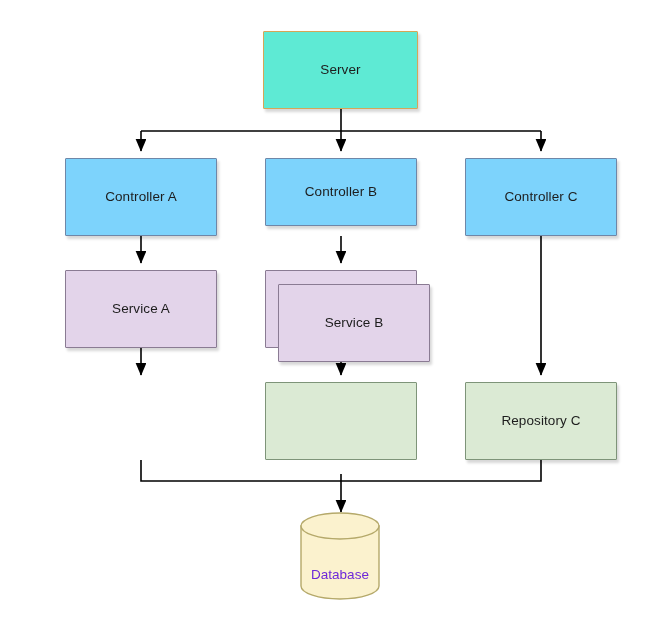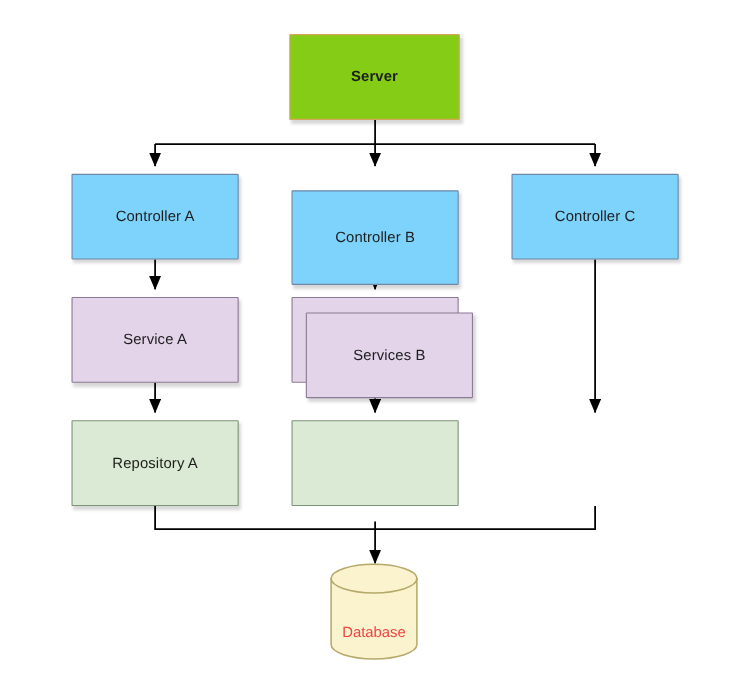--- a/index.html
+++ b/index.html
@@ -38,23 +38,22 @@
   }
   .node-label {
     pointer-events: none;
     line-height: 1.2;
   }
   .box {
     border: 1px solid #7f8fa6;
     box-shadow: 2px 3px 3px rgba(0,0,0,0.16);
   }
   .box.server {
-    background: #84cc16;
+    background: #5eead4;
     border-color: #d6a657;
-    font-weight: bold;
   }
   .box.controller {
     background: #7dd3fc;
     border-color: #6f87a8;
   }
   .box.service {
     background: #e3d4ea;
     border-color: #8a7b93;
   }
   .box.repository {
@@ -79,21 +78,21 @@
   }
   .cylinder svg {
     display: block;
     overflow: visible;
   }
   .cylinder-label {
     position: absolute;
     width: 100%;
     text-align: center;
     font-size: 13.5px;
-    color: #ef4444;
+    color: #6d28d9;
     pointer-events: none;
   }
 </style>
 </head>
 <body>
 
 <div id="diagram-canvas">
 
   <svg id="edge-layer" viewBox="0 0 666 623" xmlns="http://www.w3.org/2000/svg">
     <defs>
@@ -128,42 +127,42 @@
     <path d="M341,474 L341,512" fill="none" stroke="#000000" stroke-width="1.6" marker-end="url(#arrowhead)"></path>
   </svg>
 
   <div class="node box server" style="left:263px; top:31px; width:155px; height:78px;">
     <span class="node-label">Server</span>
   </div>
 
   <div class="node box controller" style="left:65px; top:158px; width:152px; height:78px;">
     <span class="node-label">Controller A</span>
   </div>
-  <div class="node box controller" style="left:265px; top:158px; width:152px; height:86px;margin-top:15px;">
+  <div class="node box controller" style="left:265px; top:158px; width:152px; height:68px;">
     <span class="node-label">Controller B</span>
   </div>
   <div class="node box controller" style="left:465px; top:158px; width:152px; height:78px;text-align:right;">
     <span class="node-label">Controller C</span>
   </div>
 
   <div class="node box service" style="left:65px; top:270px; width:152px; height:78px;">
     <span class="node-label">Service A</span>
   </div>
 
   <div class="stack-back service" style="left:265px; top:270px; width:152px; height:78px;"></div>
   <div class="node box service" style="left:278px; top:284px; width:152px; height:78px;">
-    <span class="node-label">Services B</span>
+    <span class="node-label">Service B</span>
   </div>
 
-  <div class="node box repository" style="left:65px; top:382px; width:152px; height:78px;">
-    <span class="node-label">Repository A</span>
-  </div>
 
   <div class="stack-back repository" style="left:265px; top:382px; width:152px; height:78px;"></div>
 
+  <div class="node box repository" style="left:465px; top:382px; width:152px; height:78px;">
+    <span class="node-label">Repository C</span>
+  </div>
 
   <div class="cylinder" style="left:300px; top:512px; width:80px; height:88px;">
     <svg width="80" height="88" viewBox="0 0 80 88" xmlns="http://www.w3.org/2000/svg">
       <path d="M1,14 L1,74 A39,13 0 0 0 79,74 L79,14 Z" fill="#fbf2ce" stroke="#b5a96a" stroke-width="1.4"></path>
       <ellipse cx="40" cy="14" rx="39" ry="13" fill="#fbf2ce" stroke="#b5a96a" stroke-width="1.4"></ellipse>
     </svg>
     <div class="cylinder-label" style="top:55px;">Database</div>
   </div>
 
 </div>

